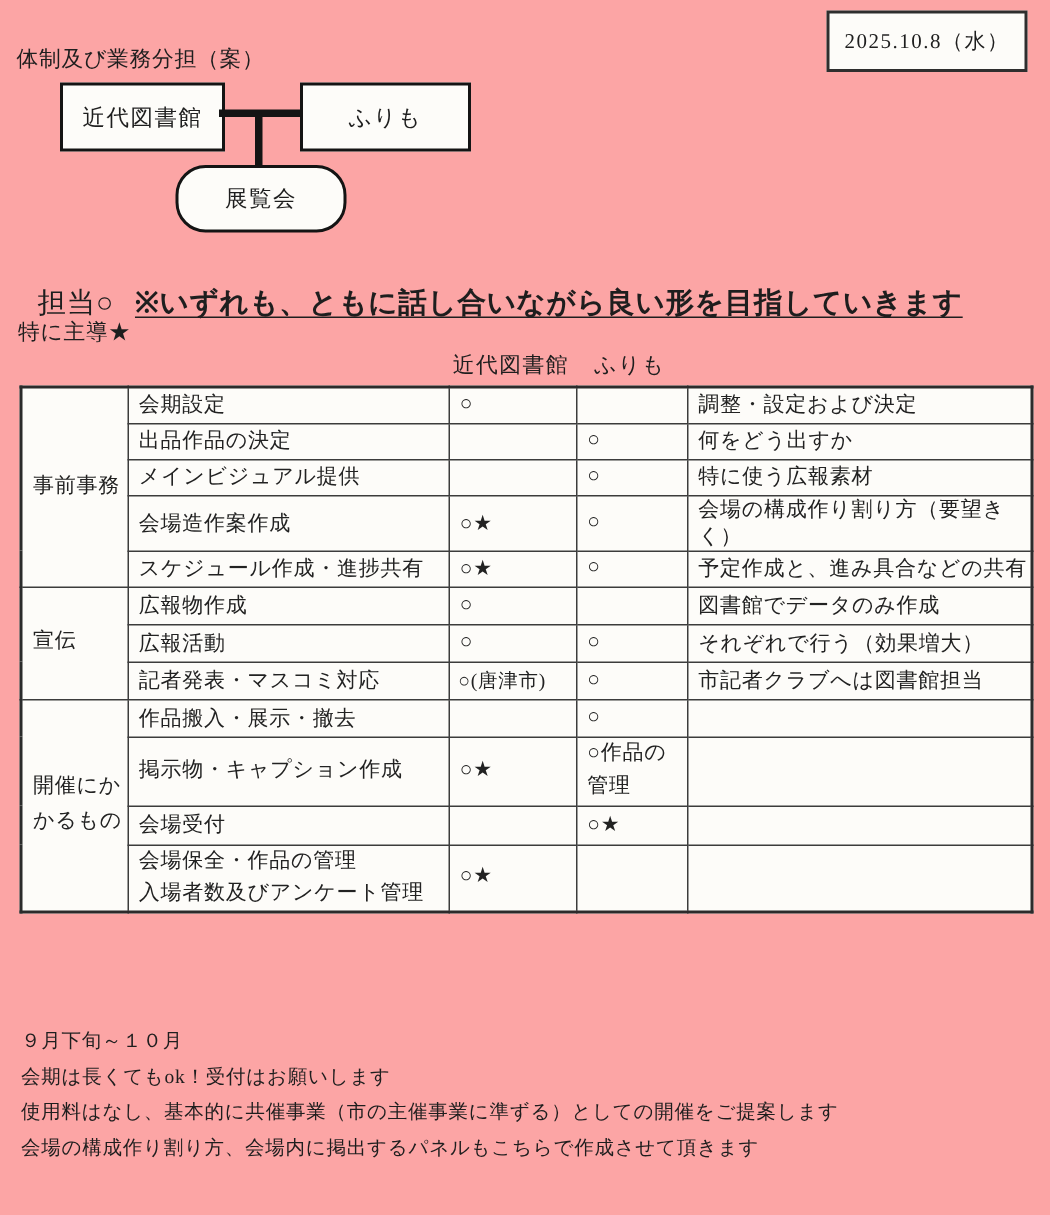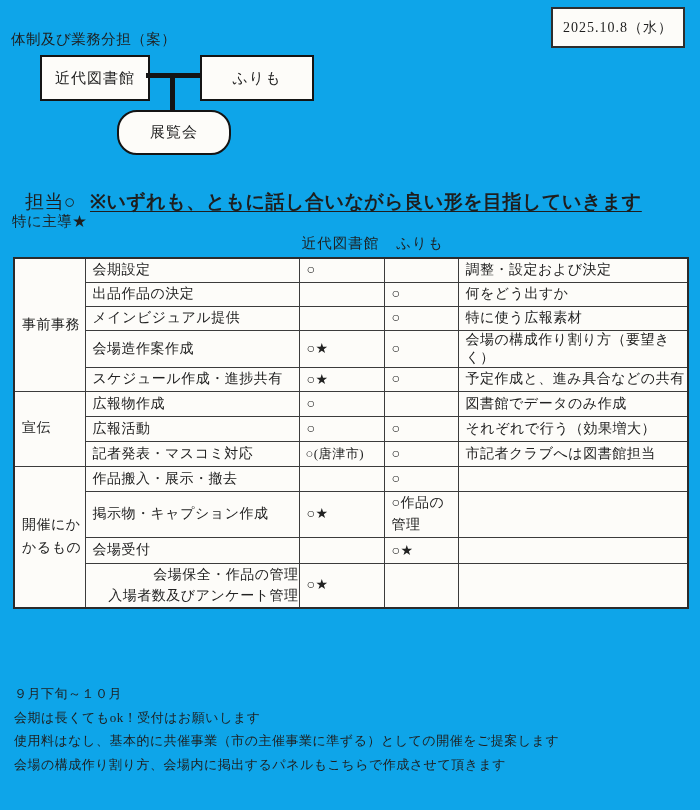--- a/index.html
+++ b/index.html
@@ -1,19 +1,19 @@
 <!DOCTYPE html>
 <html><head>
 <meta charset="utf-8">
 <style>
   html,body{margin:0;padding:0;}
   .page{
     position:relative;
     width:700px;height:810px;
-    background:#0ea5e9;
+    background:#fca5a5;
     font-family:"Liberation Serif","DejaVu Serif",serif;
     color:#1e1e1e;
     overflow:hidden;
   }
   
   .date-box{
     position:absolute;left:551px;top:7px;width:130px;height:37px;
     border:2px solid #2e2e2e;
     display:flex;align-items:center;justify-content:center;
     font-size:14px;letter-spacing:1px;background:#fdfcf9;
@@ -57,21 +57,21 @@
     padding:0 0 0 7px;vertical-align:middle;
     overflow:hidden;
   }
   td.grp{
     border-right:2px solid #2b2b2b;
     vertical-align:top;padding:3px 2px 0 4px;line-height:1.6;
   }
   td.mark{padding-left:11px;font-size:14px;}
   td.notes{padding-left:6px;font-family:Liberation Mono, monospace;}
   td.vtop{vertical-align:top;padding-top:3px;line-height:1.55;}
-  td.twoline{white-space:pre-line;text-align:right;}
+  td.twoline{white-space:pre-line;}
   tr.h24{height:24px;} tr.h25{height:25px;} tr.h26{height:26px;}
   tr.h46{height:46px;} tr.h39{height:39px;}
   
   .footer{position:absolute;left:14px;top:682px;font-size:13px;letter-spacing:.5px;}
   .footer div{height:23.5px;line-height:23.5px;}
 </style>
 </head>
 <body>
 
 <div class="page">

